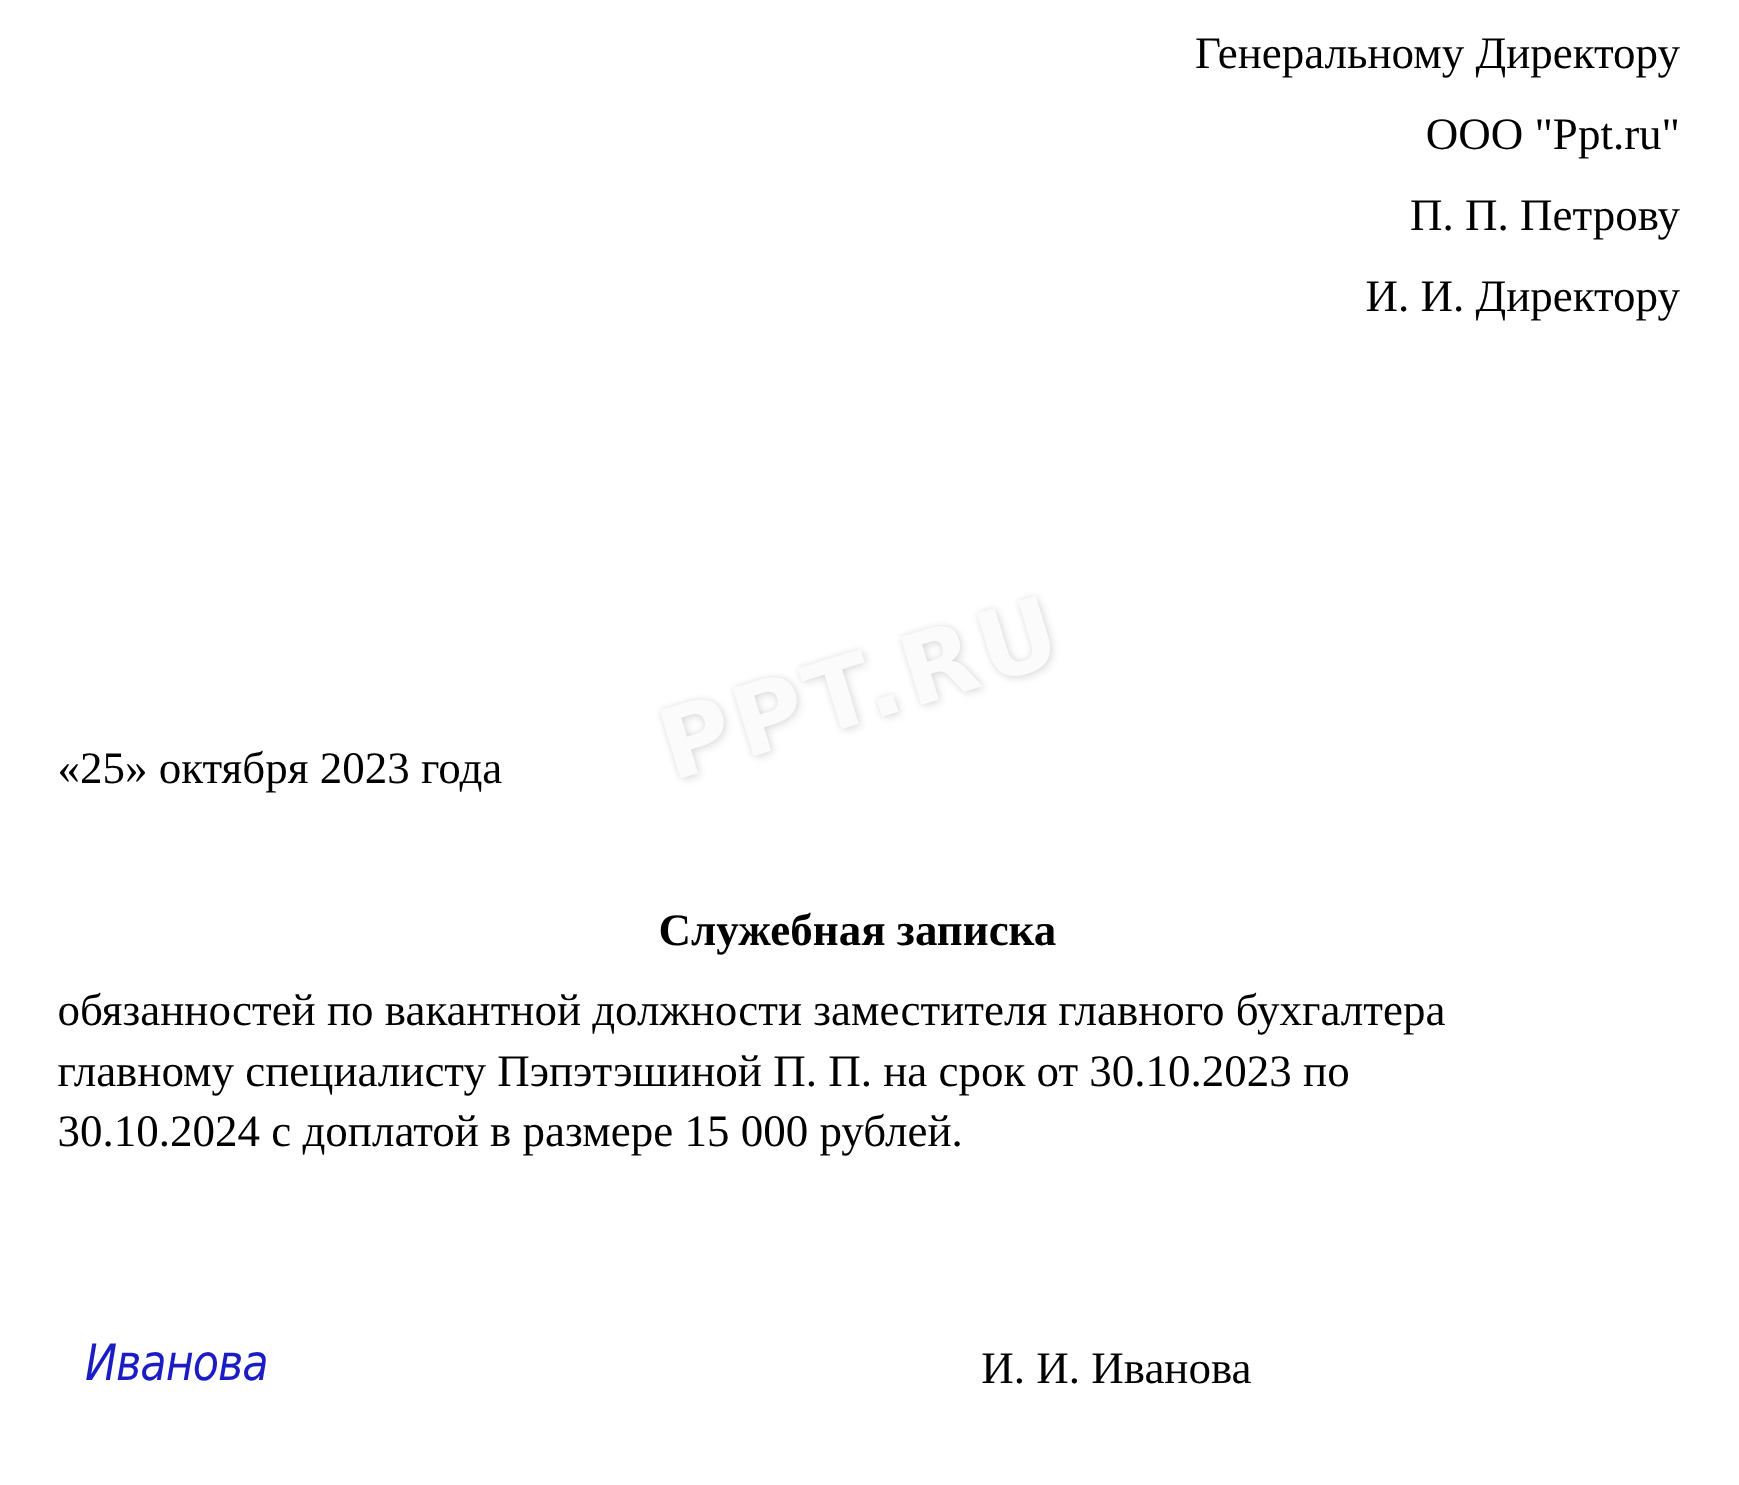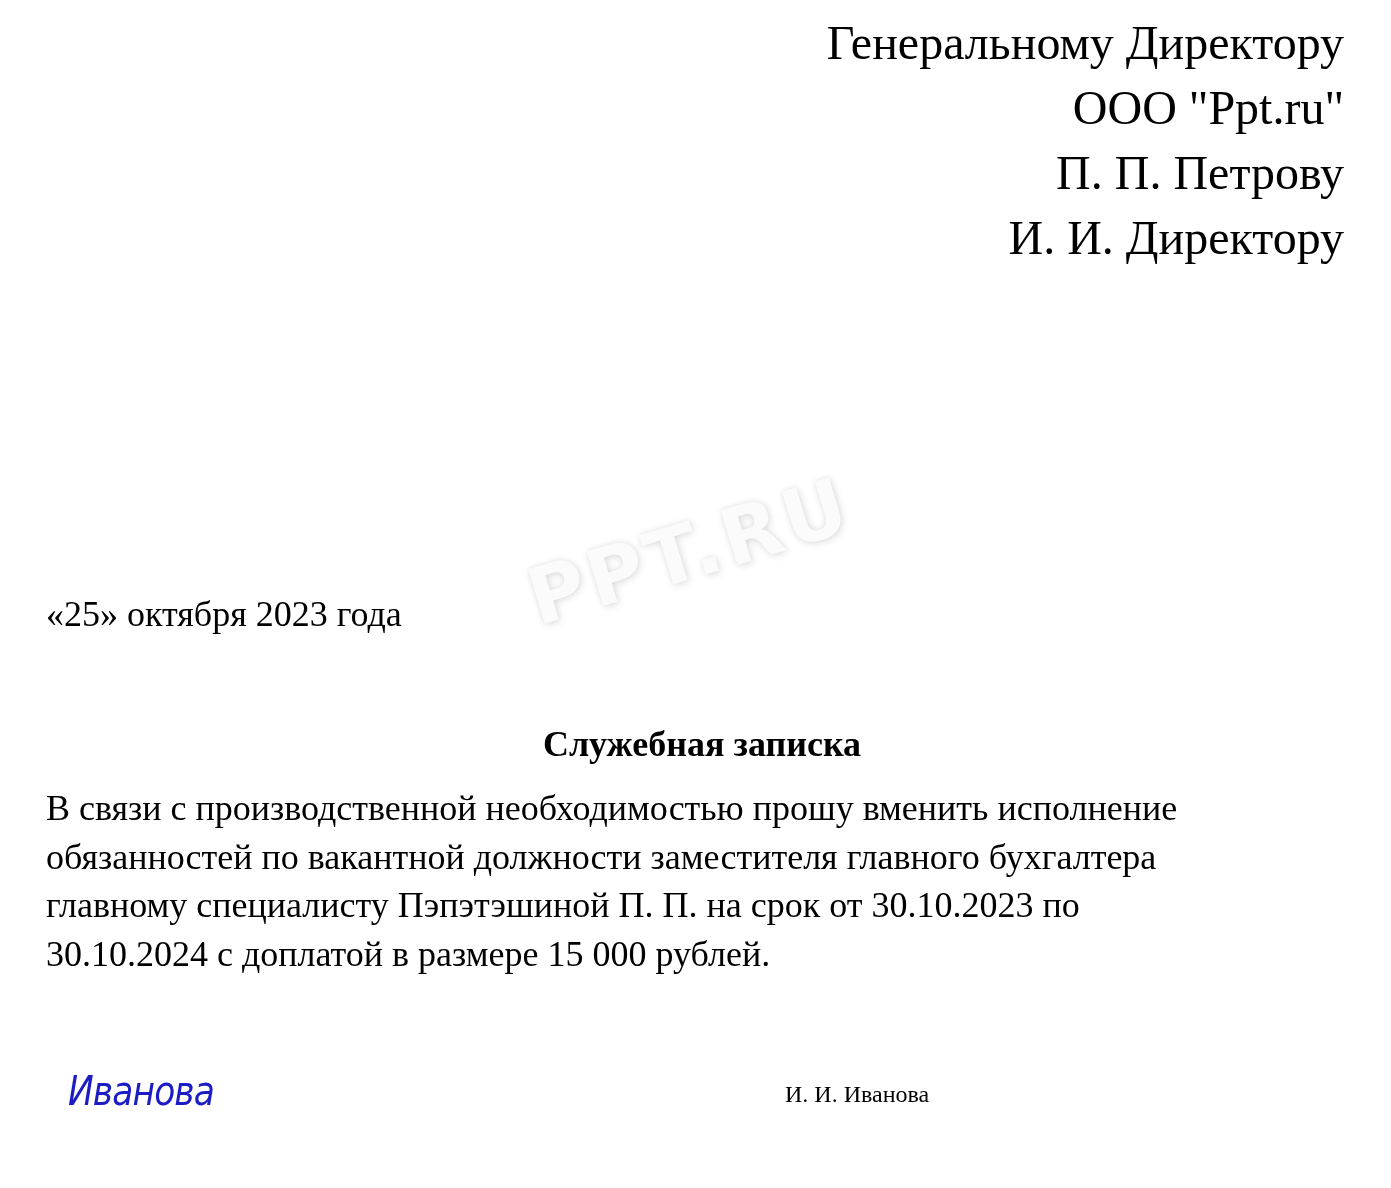--- a/index.html
+++ b/index.html
@@ -15,21 +15,21 @@
       font-family: "Liberation Serif", "DejaVu Serif", serif;
       color: #000000;
     }
     .addressee {
       position: absolute;
       right: 47px;
       top: 10px;
       text-align: right;
     }
     .addressee-line {
-      font-size: 48px;
+      font-size: 36px;
       line-height: 65px;
       white-space: nowrap;
     }
     .date-line {
       position: absolute;
       left: 46px;
       top: 590px;
       font-size: 36px;
       line-height: 48px;
       white-space: nowrap;
@@ -52,21 +52,20 @@
     }
     .doc-title {
       position: absolute;
       left: 0;
       width: 1372px;
       top: 720px;
       text-align: center;
       font-weight: bold;
       font-size: 36px;
       line-height: 48px;
-      padding-left: 16px;
     }
     .doc-body {
       position: absolute;
       left: 46px;
       top: 784px;
       width: 1300px;
     }
     .body-line {
       font-size: 36px;
       line-height: 48.5px;
@@ -82,21 +81,21 @@
       color: #1c1cc4;
       transform: scaleX(0.86);
       transform-origin: left center;
       letter-spacing: -1px;
       white-space: nowrap;
     }
     .signer-name {
       position: absolute;
       left: 785px;
       top: 1070px;
-      font-size: 24px;
+      font-size: 36px;
       line-height: 48px;
       white-space: nowrap;
     }
   </style>
 </head>
 <body>
 
 <div class="addressee">
   <div class="addressee-line">Генеральному Директору</div>
   <div class="addressee-line">ООО "Ppt.ru"</div>
@@ -104,21 +103,20 @@
   <div class="addressee-line">И. И. Директору</div>
 </div>
 
 <div class="date-line">«25» октября 2023 года</div>
 
 <div class="watermark">PPT.RU</div>
 
 <div class="doc-title">Служебная записка</div>
 
 <div class="doc-body">
-  <div class="body-line">В связи с производственной необходимостью прошу вменить исполнение</div>
   <div class="body-line">обязанностей по вакантной должности заместителя главного бухгалтера</div>
   <div class="body-line">главному специалисту Пэпэтэшиной П. П. на срок от 30.10.2023 по</div>
   <div class="body-line">30.10.2024 с доплатой в размере 15 000 рублей.</div>
 </div>
 
 <div class="signature">Иванова</div>
 
 <div class="signer-name">И. И. Иванова</div>
 
 </body></html>

